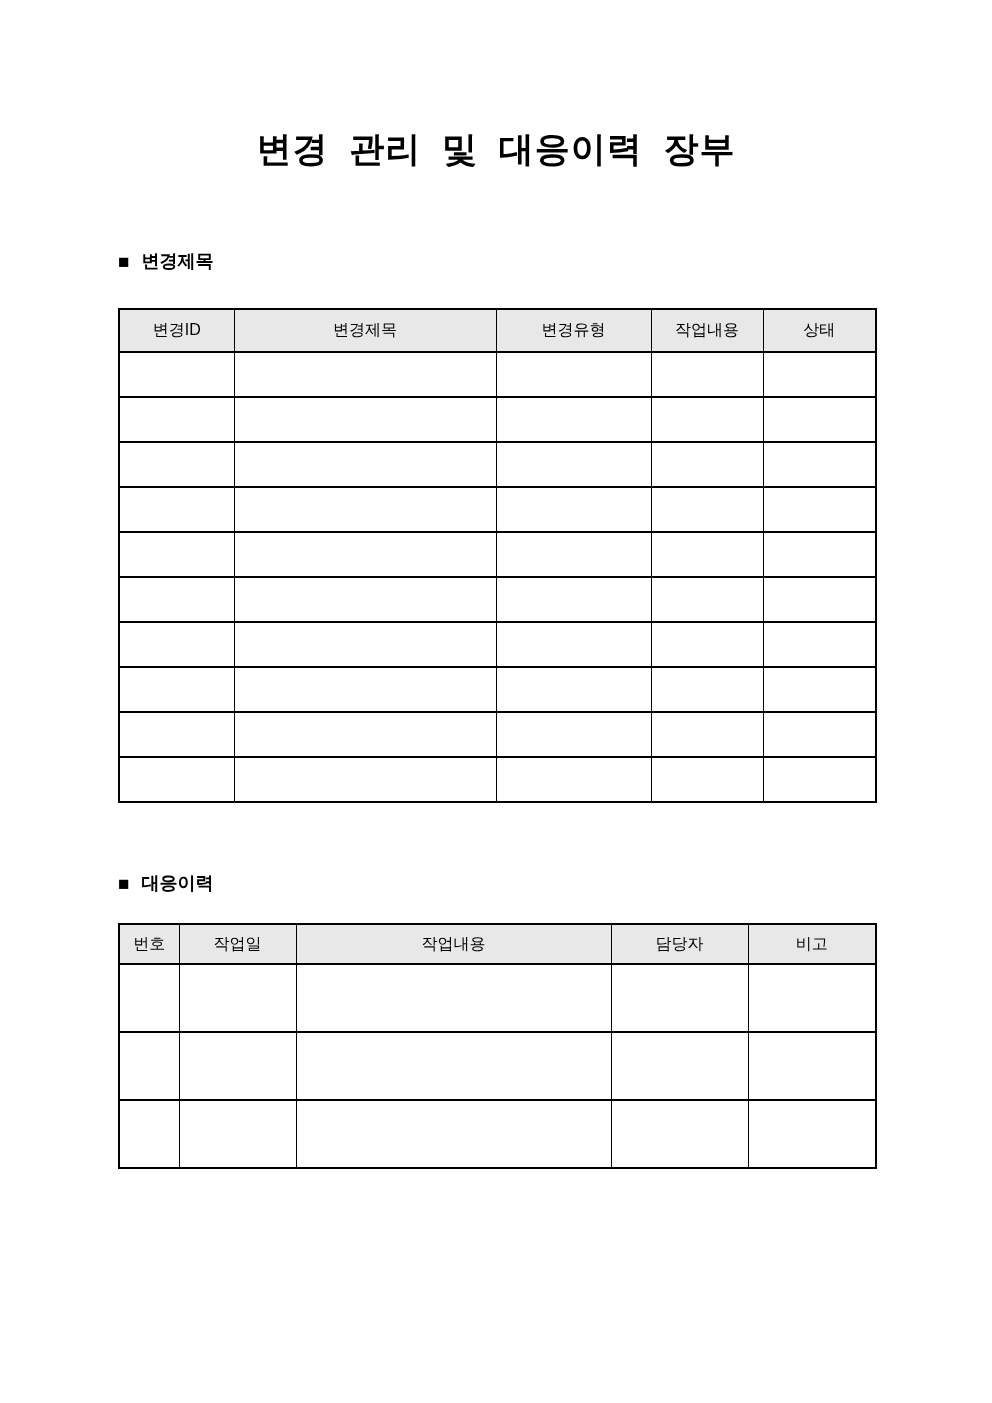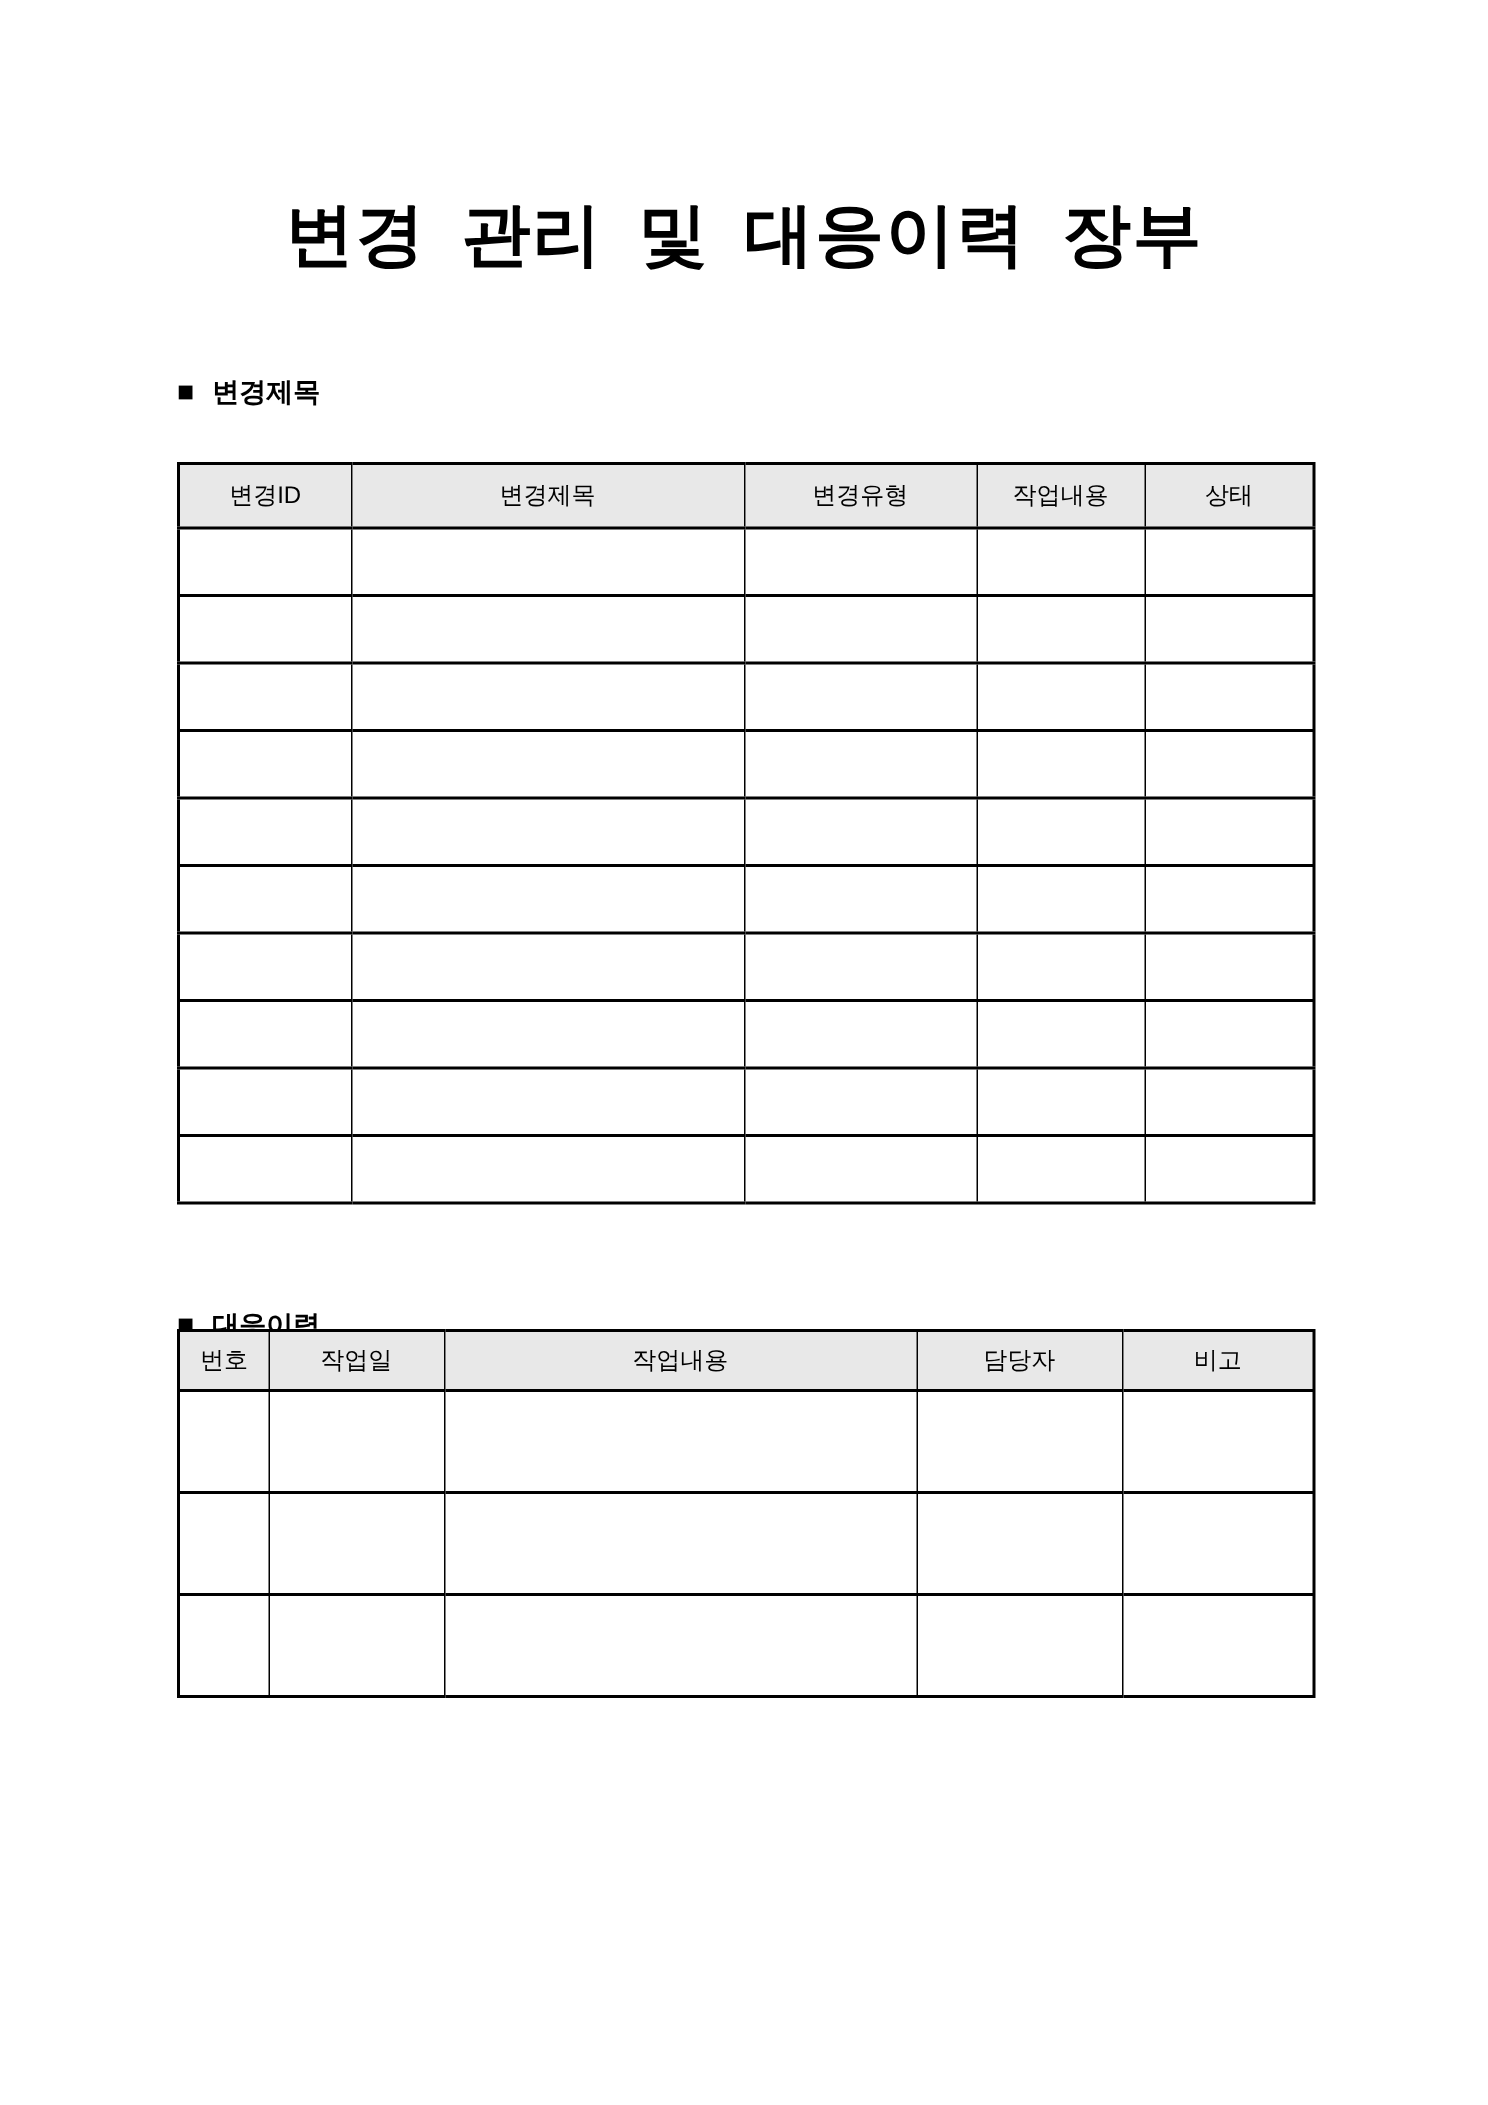--- a/index.html
+++ b/index.html
@@ -15,21 +15,21 @@
     background: #ffffff;
     margin: 0 auto;
     overflow: hidden;
   }
   .doc-title {
     position: absolute;
     top: 126px;
     left: 0;
     width: 100%;
     text-align: center;
-    font-size: 46px;
+    font-size: 35px;
     font-weight: bold;
     letter-spacing: 1px;
     word-spacing: 10px;
     white-space: nowrap;
   }
   .section-label {
     position: absolute;
     left: 118px;
     display: flex;
     align-items: center;
@@ -63,21 +63,21 @@
     font-size: 16px;
     font-weight: normal;
     overflow: hidden;
   }
   th { background: #e8e8e8; }
 
   .work-info-table { top: 308px; }
   .work-info-table th { height: 43px; }
   .work-info-table td { height: 45px; }
 
-  .response-history-table { top: 886px; }
+  .response-history-table { top: 923px; }
   .response-history-table th { height: 40px; }
   .response-history-table td { height: 68px; }
 </style>
 </head>
 <body>
 
 <div class="page">
 
   <div class="doc-title">변경 관리 및 대응이력 장부</div>
 

